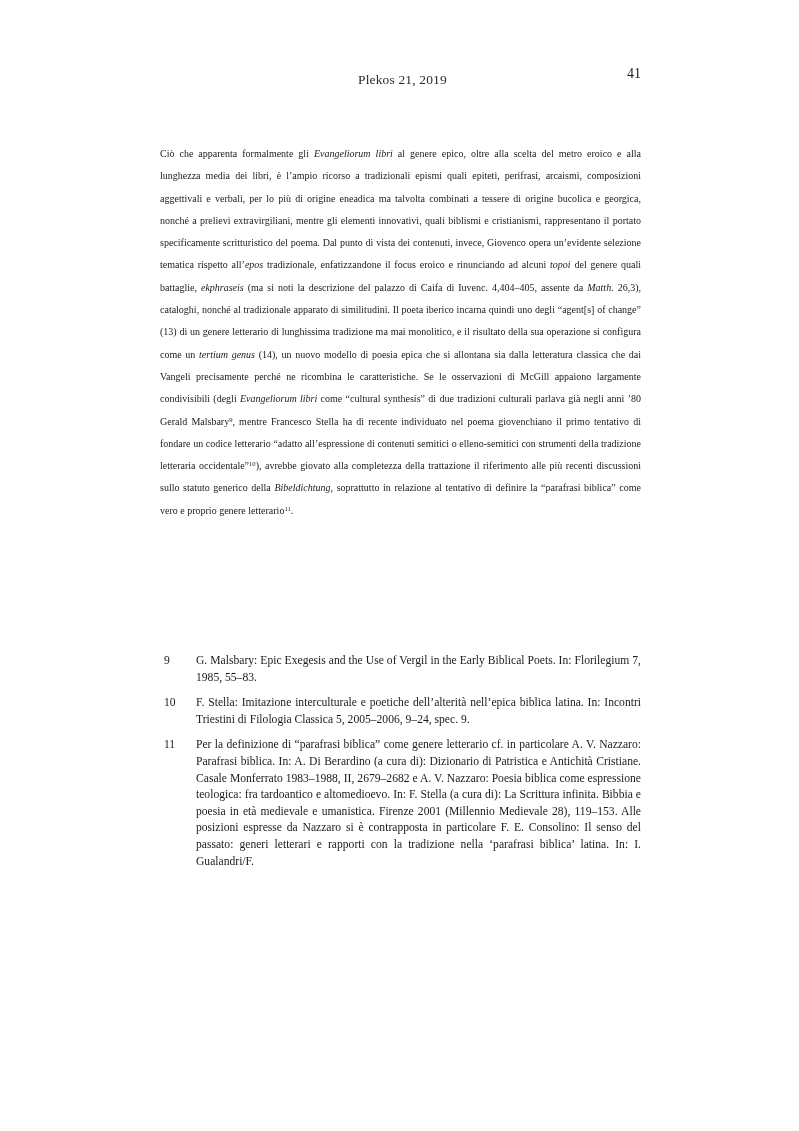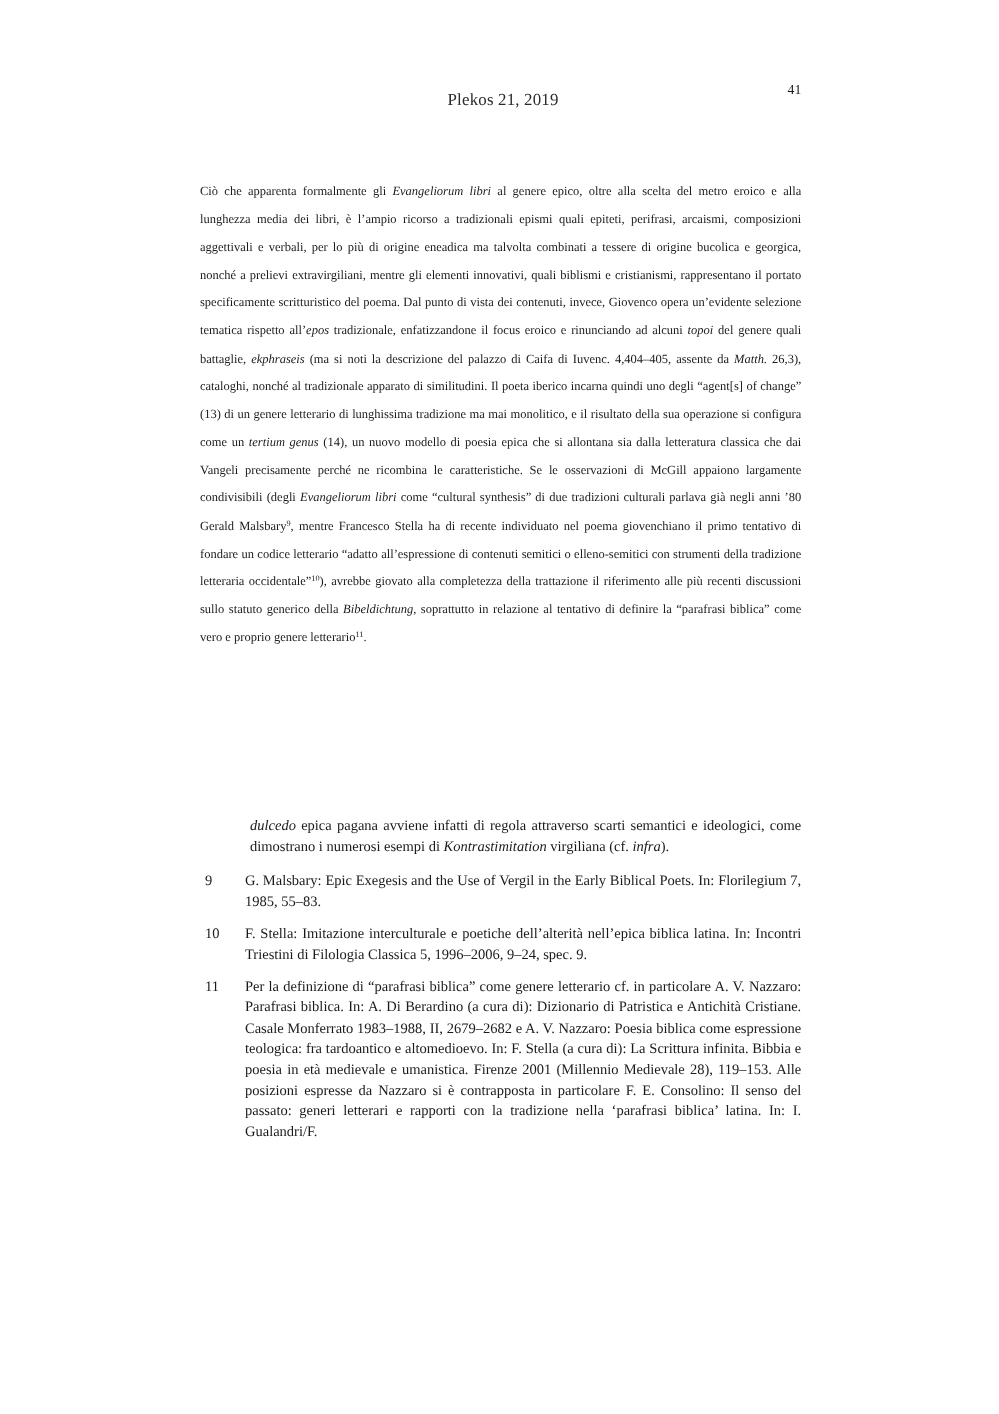--- a/index.html
+++ b/index.html
@@ -31,21 +31,21 @@
     top: 0;
     font-size: 13.5px;
     letter-spacing: 0.15px;
     white-space: nowrap;
     color: #2a2a2a;
   }
   .runhead-folio {
     position: absolute;
     right: 0;
     top: -6px;
-    font-size: 11px;
+    font-size: 14px;
     color: #1a1a1a;
   }
 
   
   .body-block {
     position: absolute;
     top: 143px;
     left: 160px;
     width: 481px;
   }
@@ -106,30 +106,27 @@
   <div class="runhead">
     <div class="runhead-title">Plekos 21, 2019</div>
     <div class="runhead-folio">41</div>
   </div>
 
   <div class="body-block">
     <p>Ciò che apparenta formalmente gli <i>Evangeliorum libri</i> al genere epico, oltre alla scelta del metro eroico e alla lunghezza media dei libri, è l’ampio ricorso a tradizionali epismi quali epiteti, perifrasi, arcaismi, composizioni aggettivali e verbali, per lo più di origine eneadica ma talvolta combinati a tessere di origine bucolica e georgica, nonché a prelievi extravirgiliani, mentre gli elementi innovativi, quali biblismi e cristianismi, rappresentano il portato specificamente scritturistico del poema. Dal punto di vista dei contenuti, invece, Giovenco opera un’evidente selezione tematica rispetto all’<i>epos</i> tradizionale, enfatizzandone il focus eroico e rinunciando ad alcuni <i>topoi</i> del genere quali battaglie, <i>ekphraseis</i> (ma si noti la descrizione del palazzo di Caifa di Iuvenc. 4,404–405, assente da <i>Matth.</i> 26,3), cataloghi, nonché al tradizionale apparato di similitudini. Il poeta iberico incarna quindi uno degli “agent[s] of change” (13) di un genere letterario di lunghissima tradizione ma mai monolitico, e il risultato della sua operazione si configura come un <i>tertium genus</i> (14), un nuovo modello di poesia epica che si allontana sia dalla letteratura classica che dai Vangeli precisamente perché ne ricombina le caratteristiche. Se le osservazioni di McGill appaiono largamente condivisibili (degli <i>Evangeliorum libri</i> come “cultural synthesis” di due tradizioni culturali parlava già negli anni ’80 Gerald Malsbary<sup>9</sup>, mentre Francesco Stella ha di recente individuato nel poema giovenchiano il primo tentativo di fondare un codice letterario “adatto all’espressione di contenuti semitici o elleno-semitici con strumenti della tradizione letteraria occidentale”<sup>10</sup>), avrebbe giovato alla completezza della trattazione il riferimento alle più recenti discussioni sullo statuto generico della <i>Bibeldichtung</i>, soprattutto in relazione al tentativo di definire la “parafrasi biblica” come vero e proprio genere letterario<sup>11</sup>.</p>
   </div>
 
   <div class="notes">
-      <div class="fn fn-cont">
-        <span class="fn-text"><i>dulcedo</i> epica pagana avviene infatti di regola attraverso scarti semantici e ideologici, come dimostrano i numerosi esempi di <i>Kontrastimitation</i> virgiliana (cf. <i>infra</i>).</span>
-      </div>
       <div class="fn">
         <span class="fn-num">9</span>
         <span class="fn-text">G. Malsbary: Epic Exegesis and the Use of Vergil in the Early Biblical Poets. In: Florilegium 7, 1985, 55–83.</span>
       </div>
       <div class="fn">
         <span class="fn-num">10</span>
-        <span class="fn-text">F. Stella: Imitazione interculturale e poetiche dell’alterità nell’epica biblica latina. In: Incontri Triestini di Filologia Classica 5, 1996–2006, 9–24, spec. 9.</span>
+        <span class="fn-text">F. Stella: Imitazione interculturale e poetiche dell’alterità nell’epica biblica latina. In: Incontri Triestini di Filologia Classica 5, 2005–2006, 9–24, spec. 9.</span>
       </div>
       <div class="fn">
         <span class="fn-num">11</span>
         <span class="fn-text">Per la definizione di “parafrasi biblica” come genere letterario cf. in particolare A. V. Nazzaro: Parafrasi biblica. In: A. Di Berardino (a cura di): Dizionario di Patristica e Antichità Cristiane. Casale Monferrato 1983–1988, II, 2679–2682 e A. V. Nazzaro: Poesia biblica come espressione teologica: fra tardoantico e altomedioevo. In: F. Stella (a cura di): La Scrittura infinita. Bibbia e poesia in età medievale e umanistica. Firenze 2001 (Millennio Medievale 28), 119–153. Alle posizioni espresse da Nazzaro si è contrapposta in particolare F. E. Consolino: Il senso del passato: generi letterari e rapporti con la tradizione nella ‘parafrasi biblica’ latina. In: I. Gualandri/F.</span>
       </div>
     </div>
 
 </div>
 
 </body></html>

